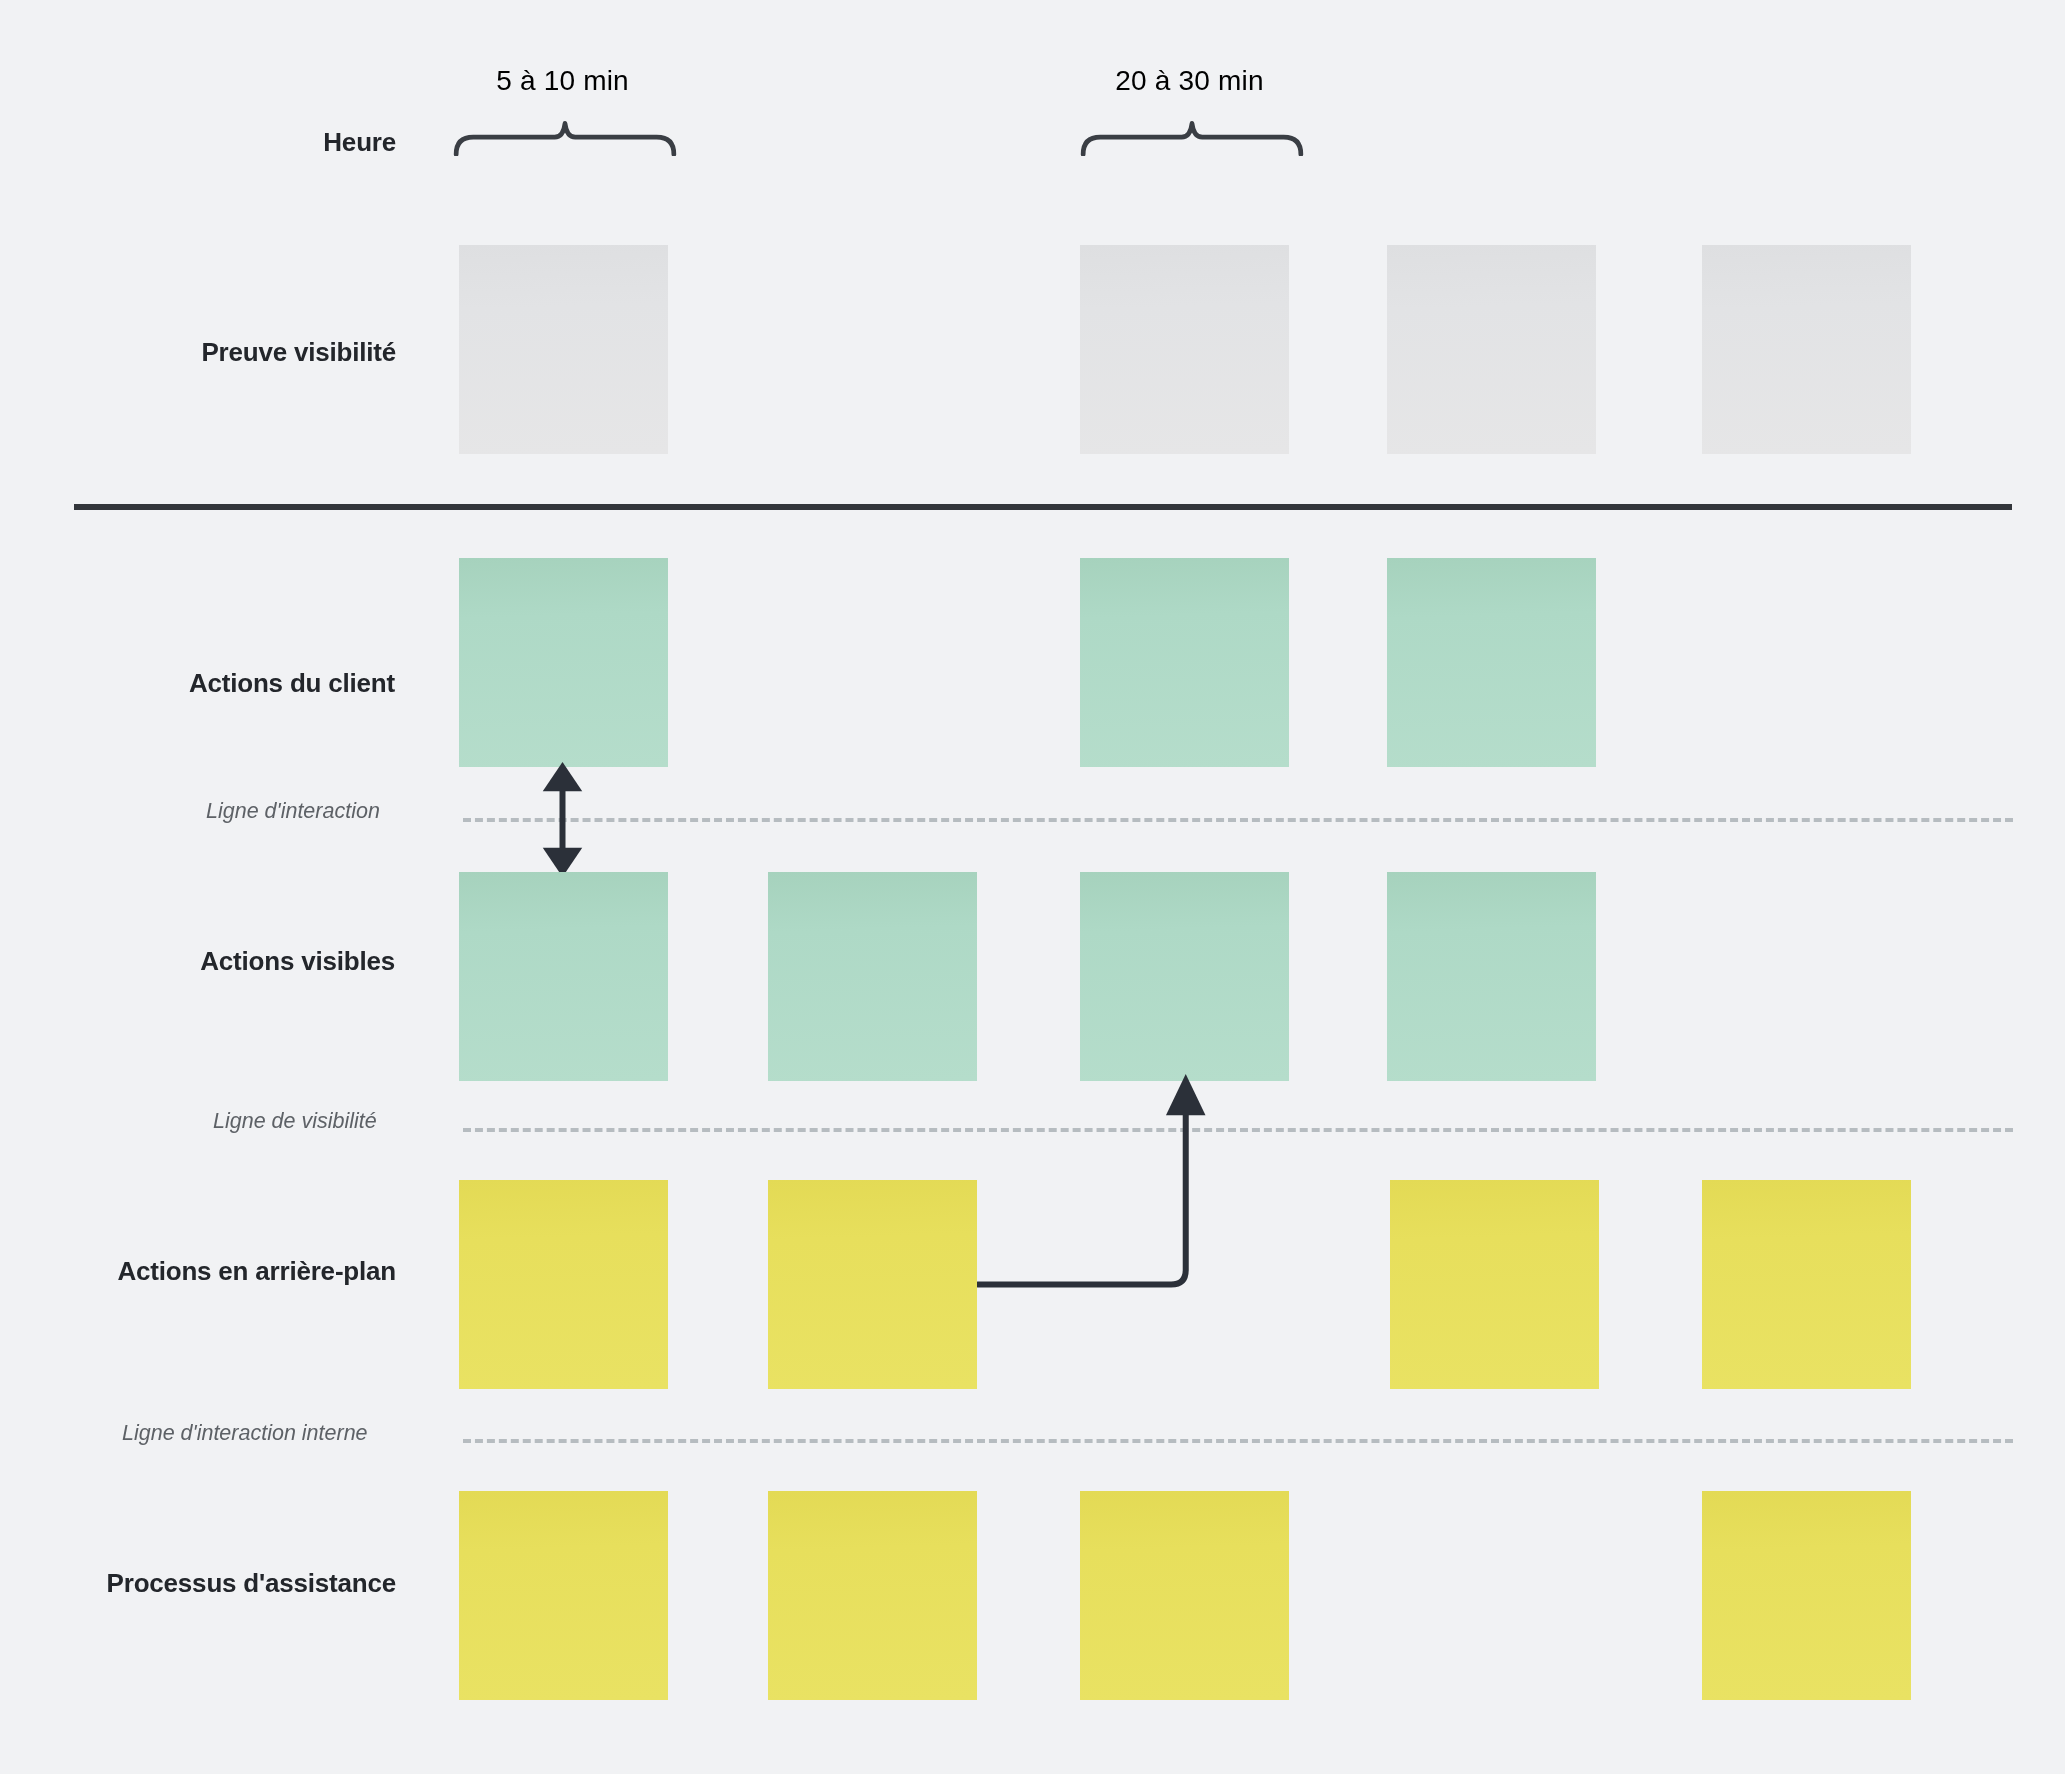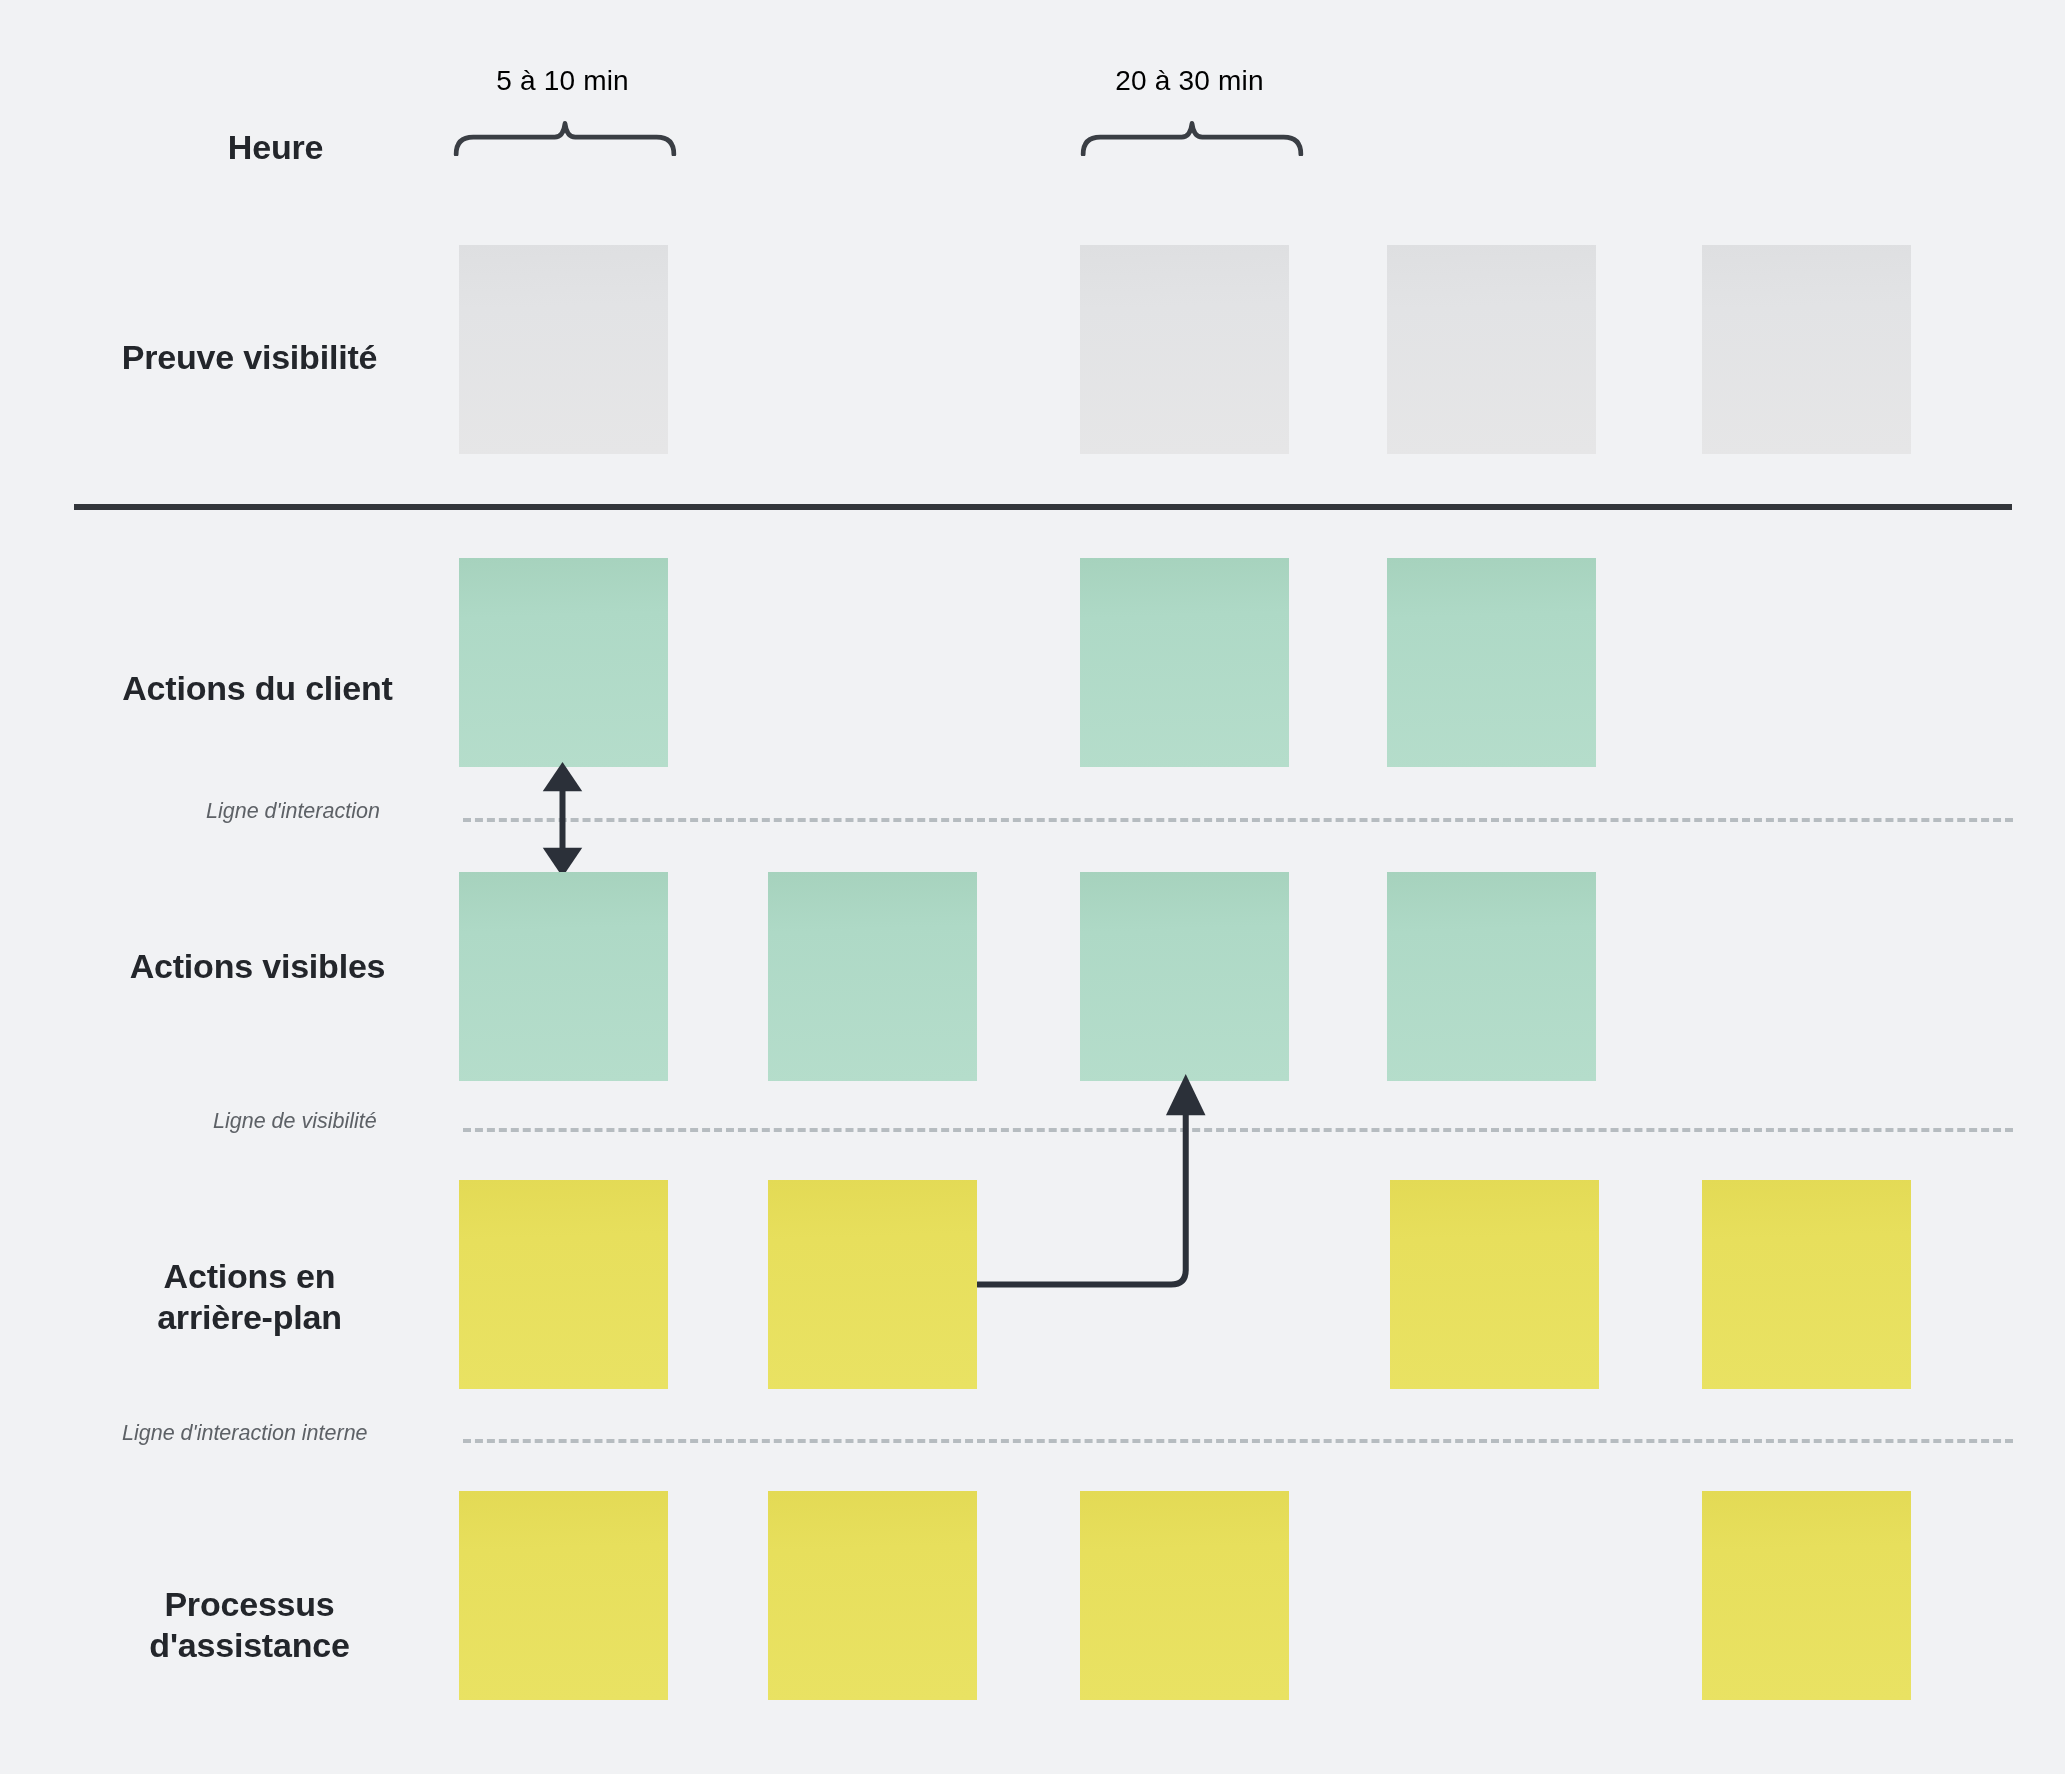--- a/index.html
+++ b/index.html
@@ -12,24 +12,24 @@
     width: 2066px;
     height: 1775px;
     background: #f1f2f4;
     font-family: "Liberation Sans", sans-serif;
     overflow: hidden;
   }
 
   
   .row-label {
     position: absolute;
-    text-align: center;
+    text-align: right;
     font-weight: bold;
     color: #23262b;
-    font-size: 34px;
+    font-size: 26px;
     line-height: 1.22;
     letter-spacing: -0.2px;
   }
   .line-label {
     position: absolute;
     text-align: left;
     color: #5d6166;
     font-size: 21.5px;
     line-height: 1.25;
     font-weight: 400;
@@ -150,21 +150,21 @@
   <div class="row-label" style="left:103px; top:1256px; width:293px;">Actions en arrière-plan</div>
 
   <div class="note note-yellow" style="left:459px; top:1180px; width:209px; height:209px;"></div>
   <div class="note note-yellow" style="left:768px; top:1180px; width:209px; height:209px;"></div>
   <div class="note note-yellow" style="left:1390px; top:1180px; width:209px; height:209px;"></div>
   <div class="note note-yellow" style="left:1702px; top:1180px; width:209px; height:209px;"></div>
 
   <div class="line-label" style="left:122px; top:1420px; width:293px;">Ligne d'interaction interne</div>
   <div class="dashed-line" style="left:463px; top:1439px; width:1550px;"></div>
 
-  <div class="row-label" style="left:103px; top:1568px; width:293px;margin-top:16px;">Processus d'assistance</div>
+  <div class="row-label" style="left:103px; top:1568px; width:293px;">Processus d'assistance</div>
 
   <div class="note note-yellow" style="left:459px; top:1491px; width:209px; height:209px;"></div>
   <div class="note note-yellow" style="left:768px; top:1491px; width:209px; height:209px;"></div>
   <div class="note note-yellow" style="left:1080px; top:1491px; width:209px; height:209px;"></div>
   <div class="note note-yellow" style="left:1702px; top:1491px; width:209px; height:209px;"></div>
 
 </div>
 
 
 </body></html>

